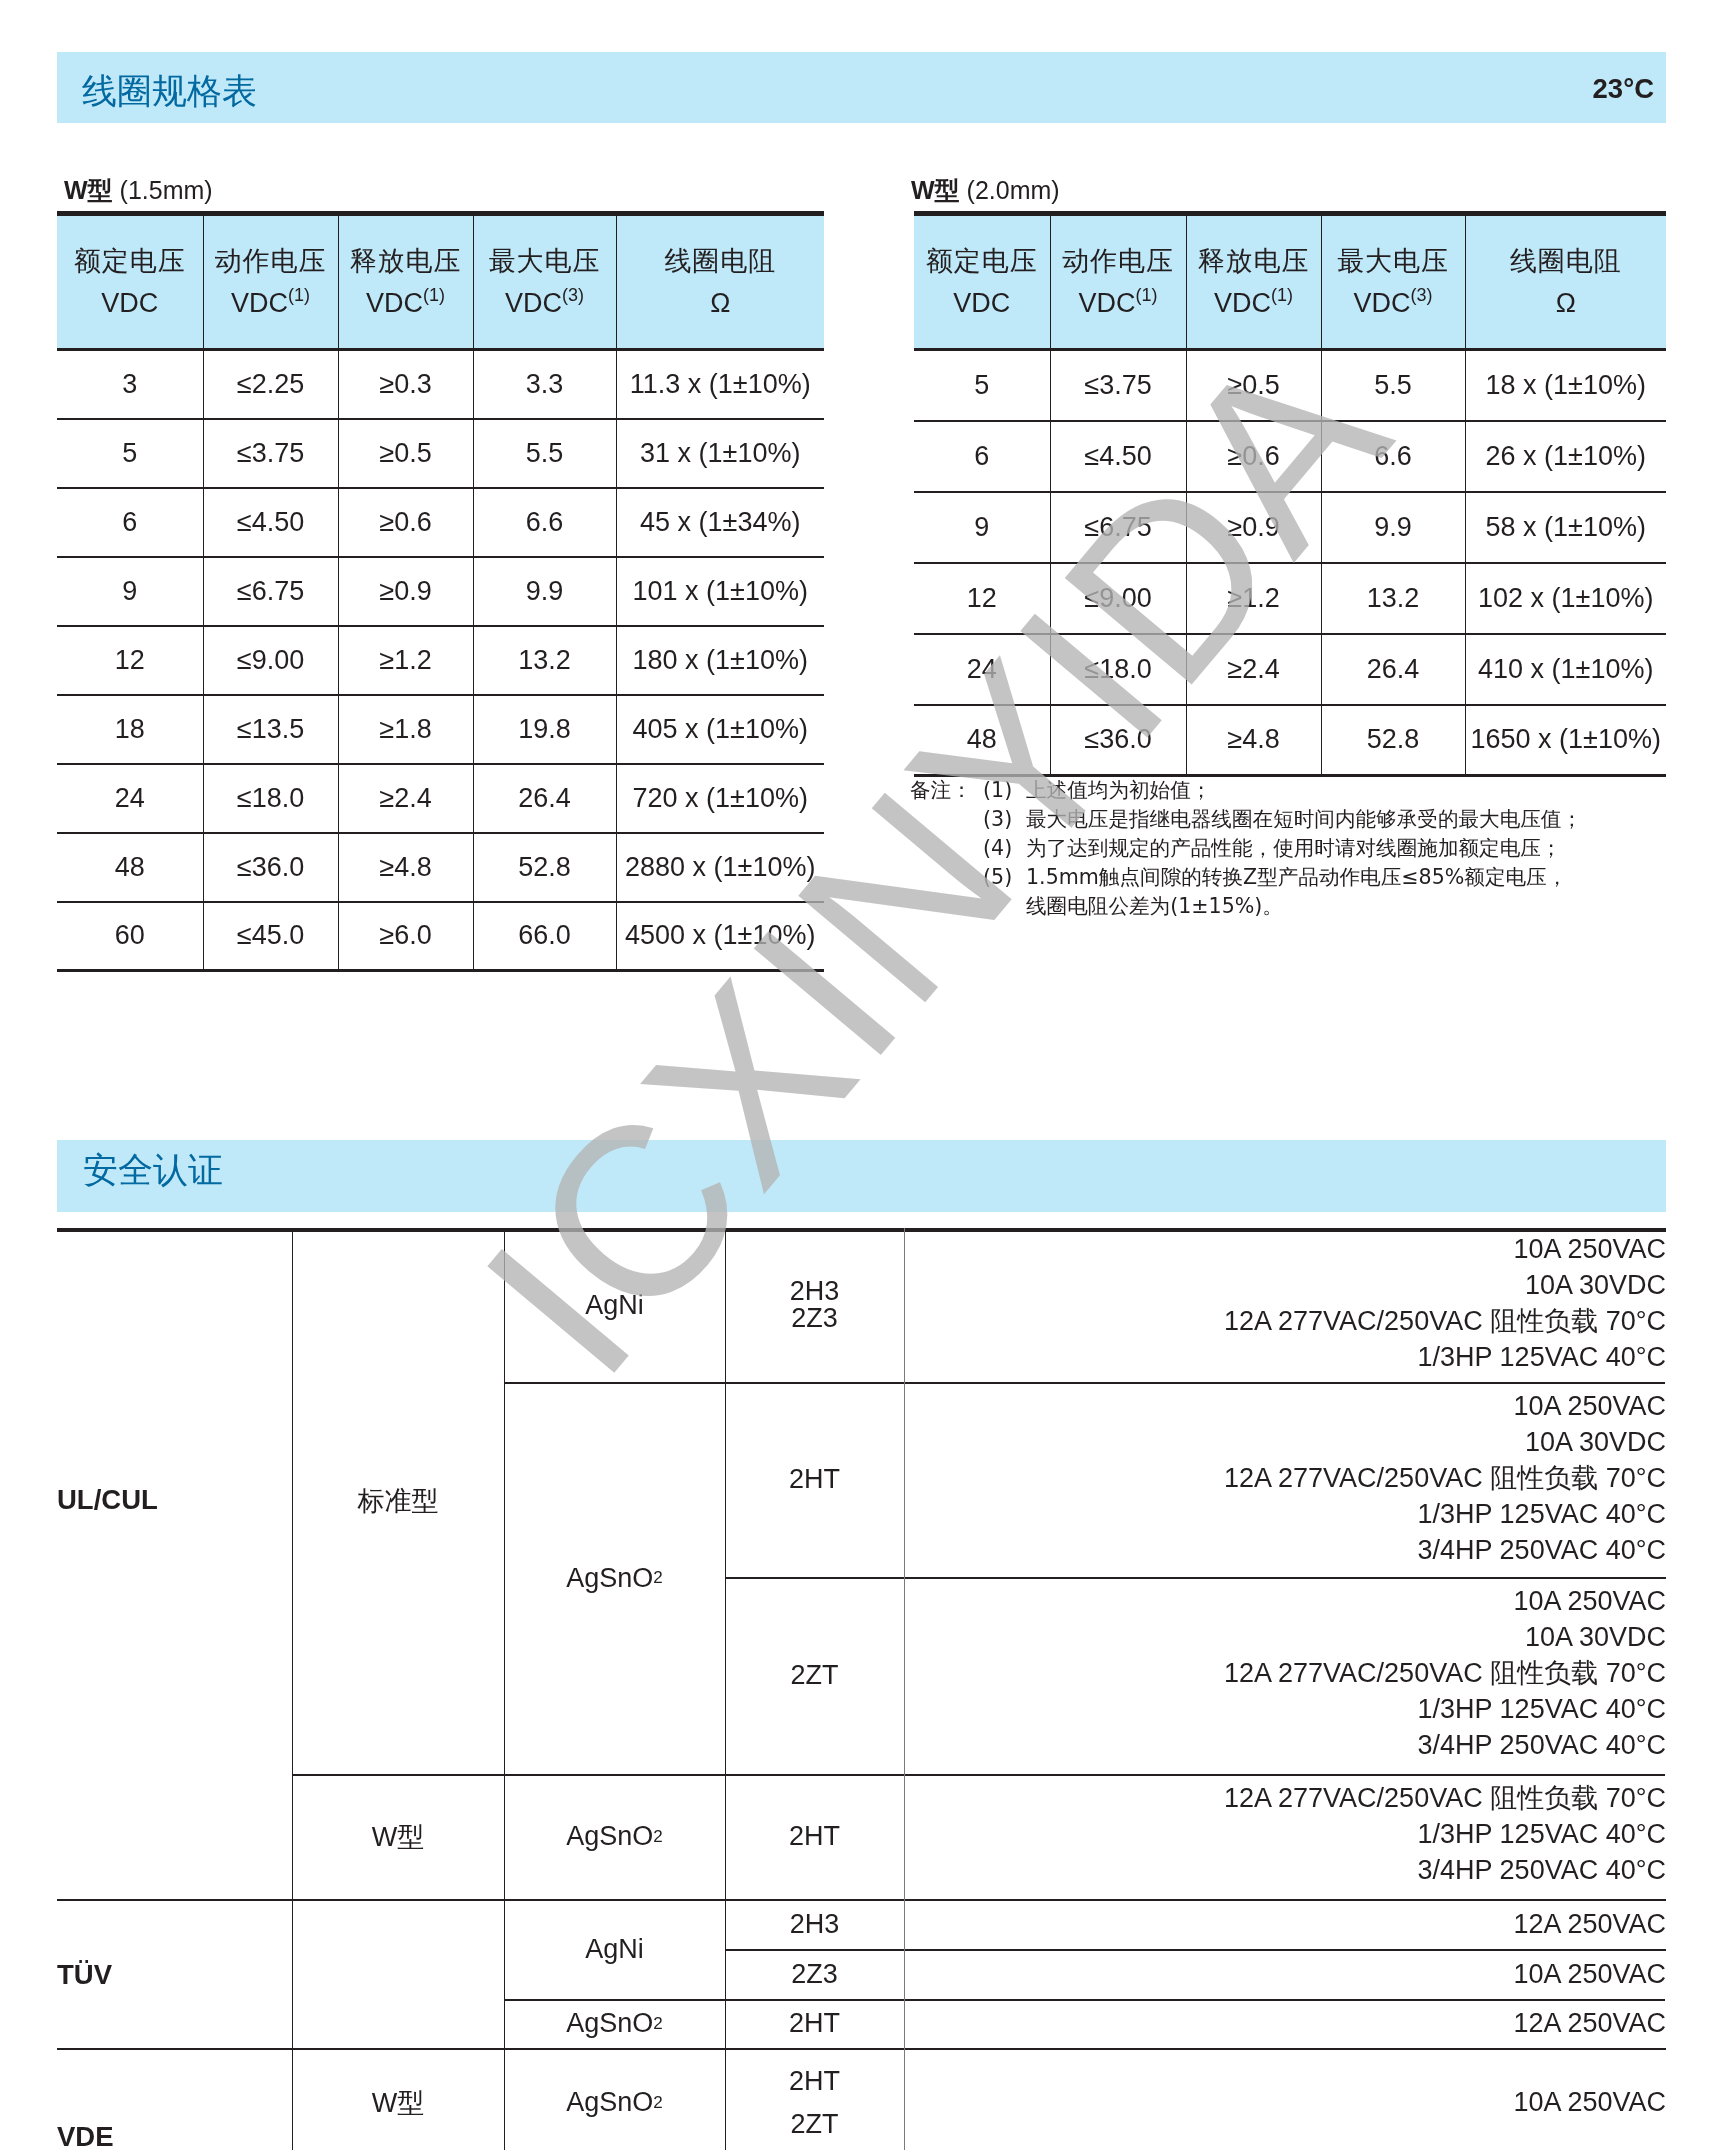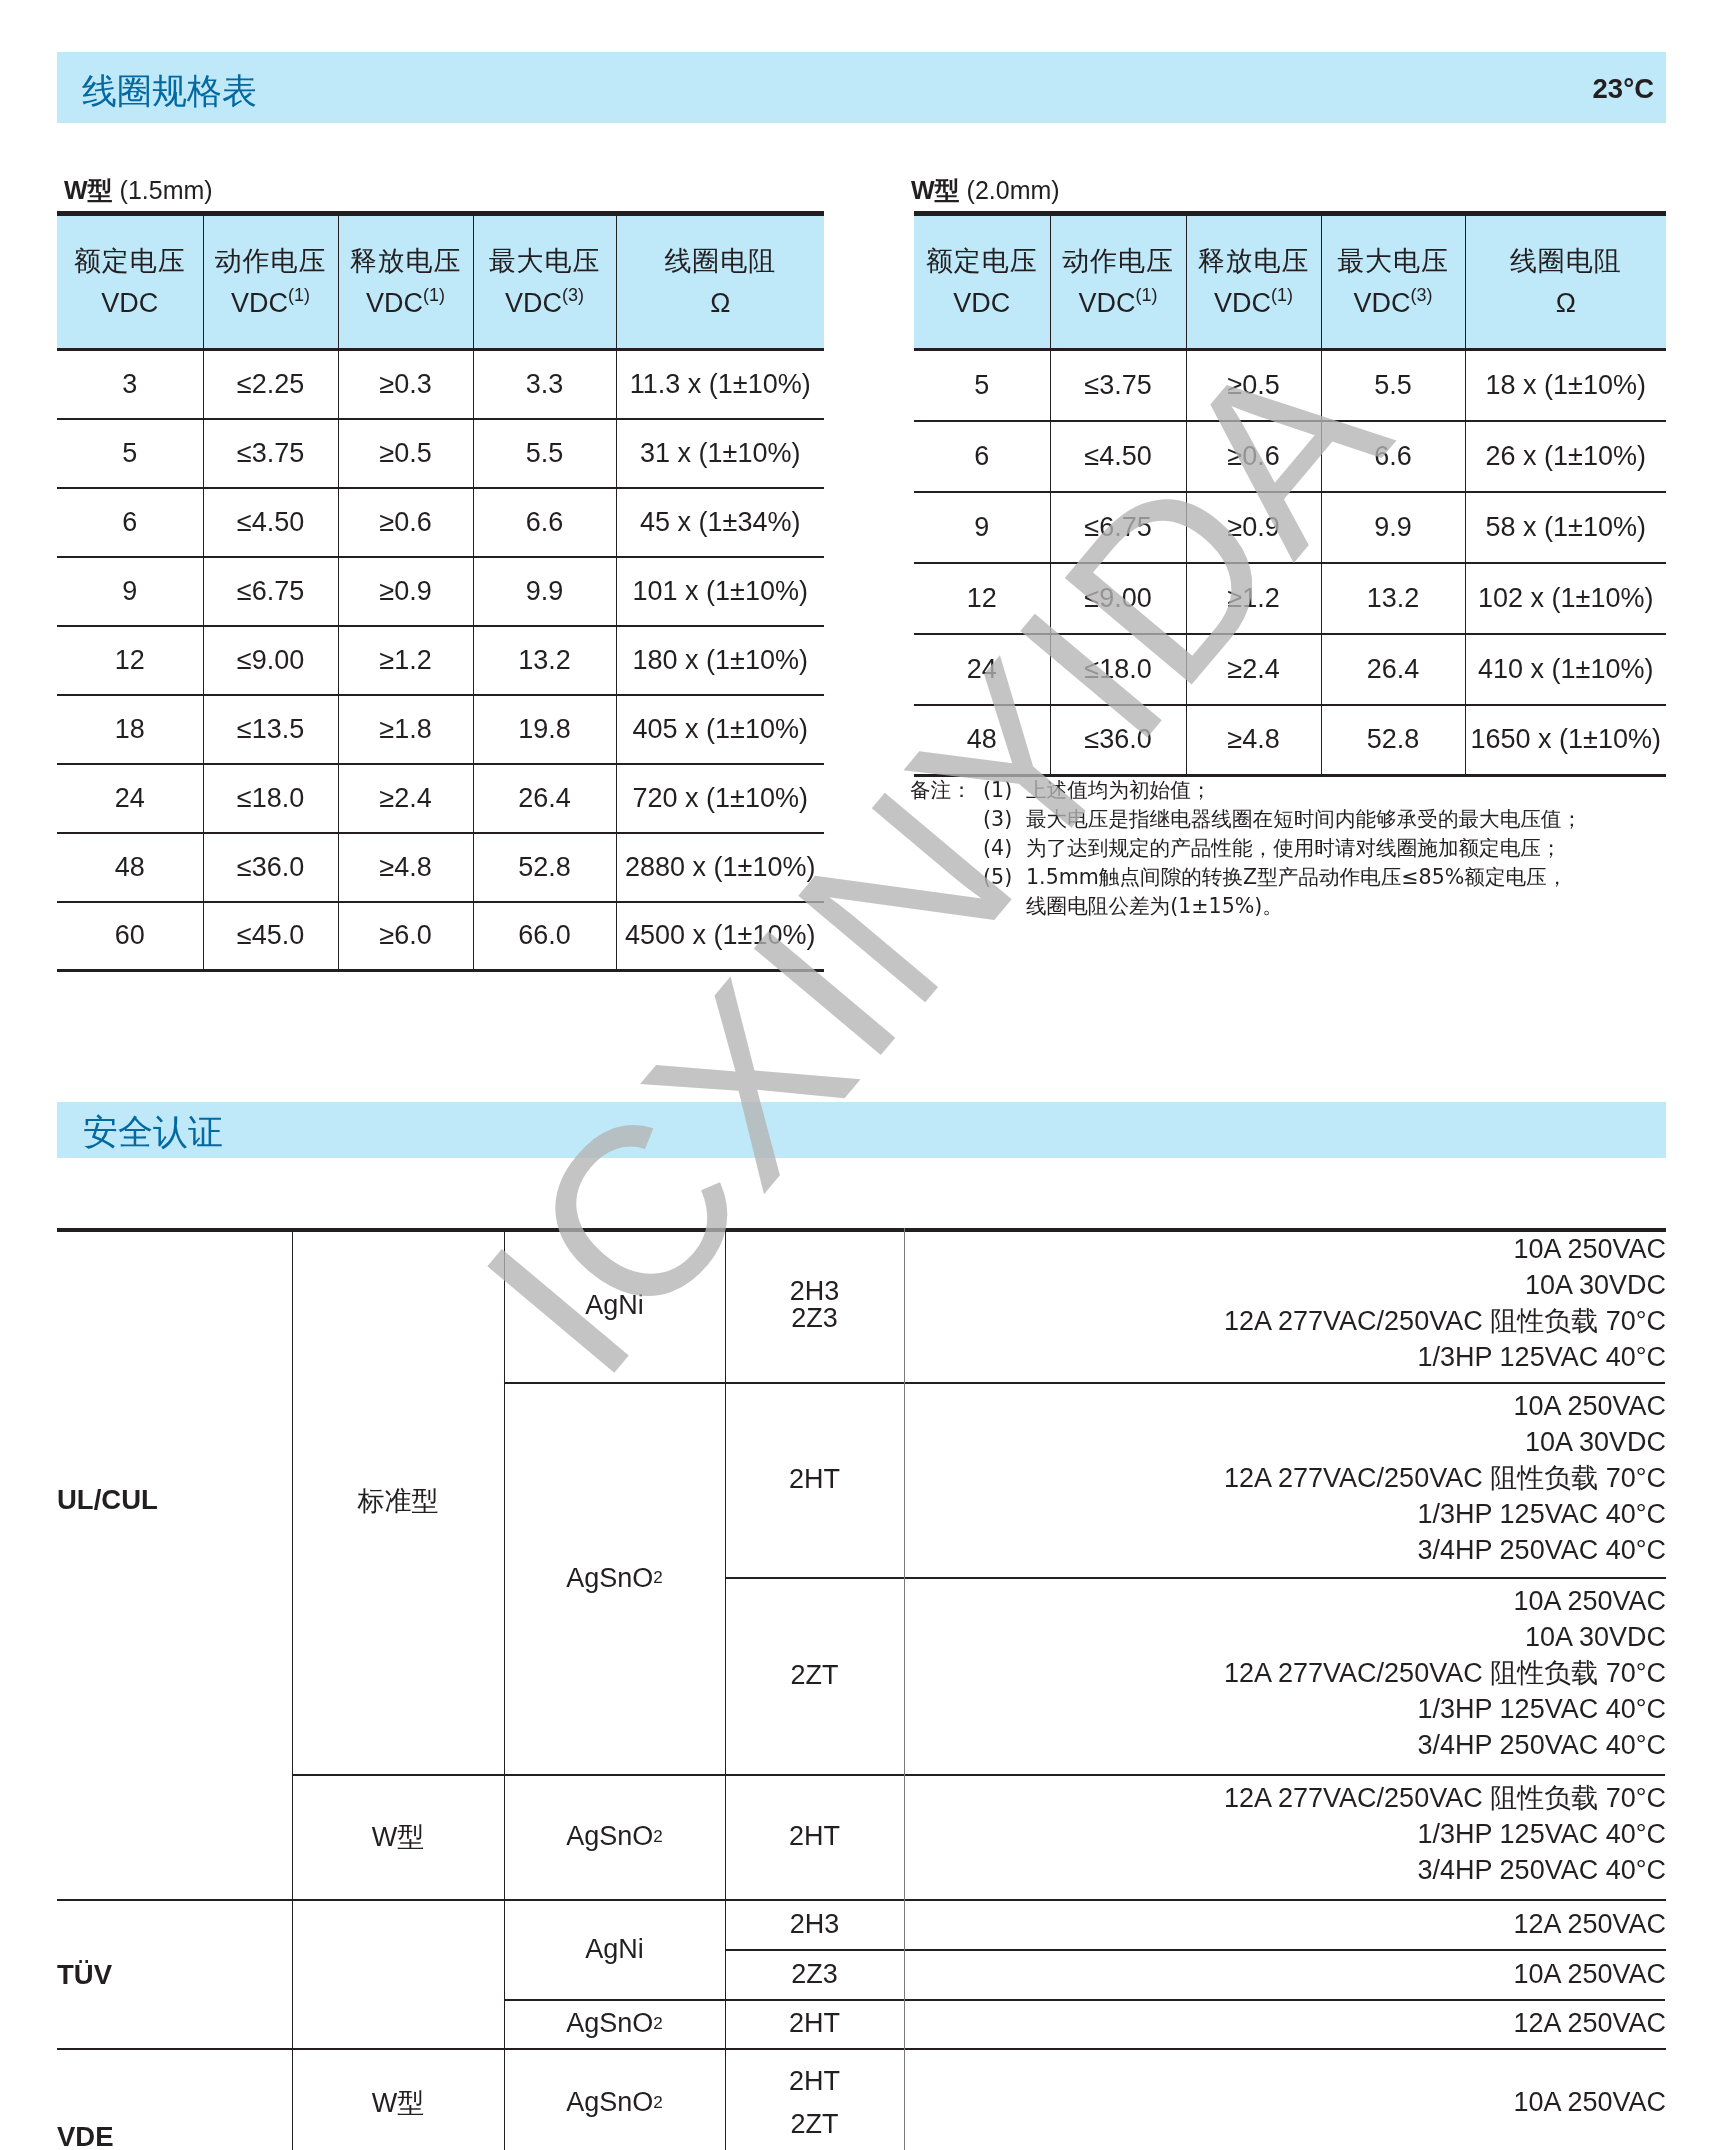--- a/index.html
+++ b/index.html
@@ -251,21 +251,21 @@
     <span class="lead"></span><span class="num">(4)</span><span>为了达到规定的产品性能，使用时请对线圈施加额定电压；</span>
   </div>
   <div class="row">
     <span class="lead"></span><span class="num">(5)</span><span>1.5mm触点间隙的转换Z型产品动作电压≤85%额定电压，</span>
   </div>
   <div class="row">
     <span class="indent"></span><span>线圈电阻公差为(1±15%)。</span>
   </div>
 </div>
 
-<div class="bar" style="top:1102px;height:56px;">
+<div class="bar" style="top:1140px;height:72px;">
   <div class="bar-title" style="top:6.9px;left:26px;">安全认证</div>
 </div>
 
 <div class="cert-wrap">
 
   <div class="hline thick" style="left:0;top:0;width:1609px;"></div>
 
   <div class="hline" style="left:447px;top:154px;width:1161px;"></div>
 
   <div class="hline" style="left:668px;top:349px;width:941px;"></div>

